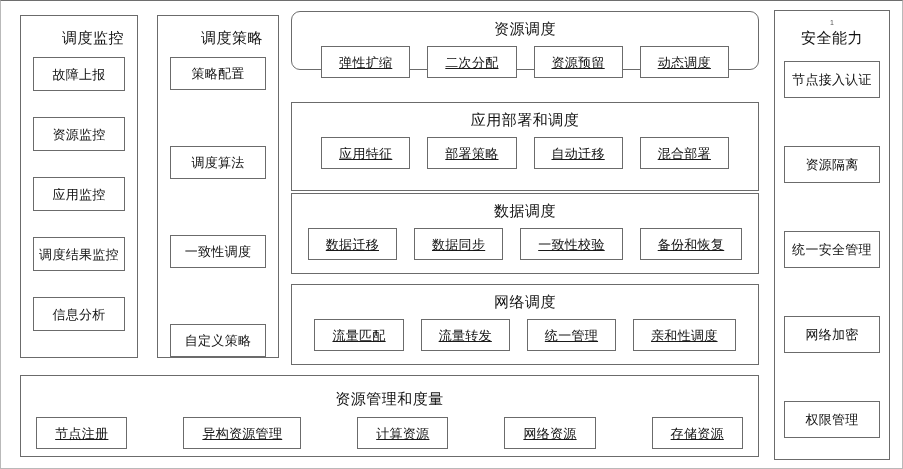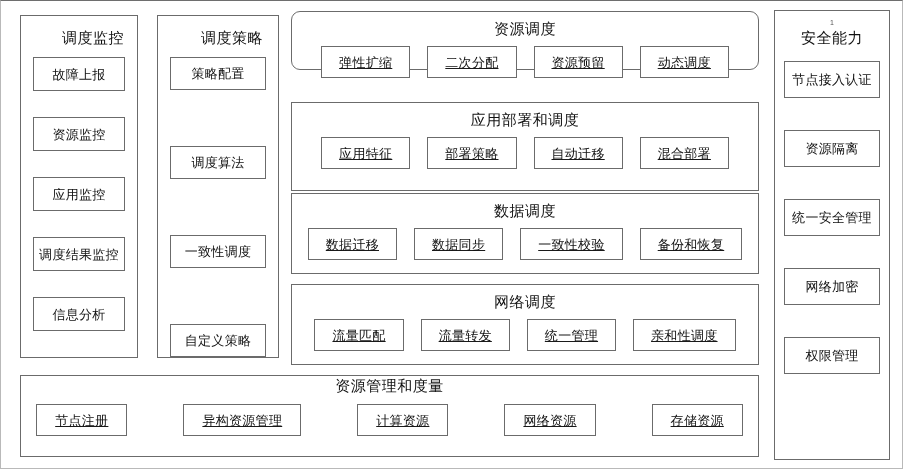--- a/index.html
+++ b/index.html
@@ -73,21 +73,21 @@
 
   
   #panel-security {
     left: 773px; top: 9px; width: 116px; height: 450px;
     display: flex; flex-direction: column; align-items: center;
   }
   #panel-security .panel-title { margin-top: 19px; margin-bottom: 16px; }
   #panel-security .node {
     height: 37px;
     width: calc(100% - 18px);
-    margin-bottom: 32px;
+    margin-bottom: 48px;
   }
   #panel-security .node:last-child { margin-bottom: 0; }
   .tick-mark {
     position: absolute;
     left: 50%;
     top: 8px;
     transform: translateX(-50%);
     font-size: 7px;
     color: #555;
     line-height: 1;
@@ -122,21 +122,21 @@
   #group-network  { top: 283px; height: 81px; }
 
   
   #group-bottom {
     position: absolute;
     left: 19px; top: 374px; width: 739px; height: 82px;
     box-sizing: border-box;
     border: 1px solid #6b6b6b;
     background: #ffffff;
   }
-  #group-bottom .panel-title { margin-top: 2px; text-align: center; }
+  #group-bottom .panel-title { margin-top: 15px; text-align: center; }
   #group-bottom .group-row { gap: 56px; margin-top: 11px; }
   #group-bottom .group-row .node { height: 32px; padding: 0 18px; }
 </style>
 </head>
 <body>
 
 <div id="page">
 
   <div class="panel col" id="panel-monitor">
     <div class="panel-title">调度监控</div>

